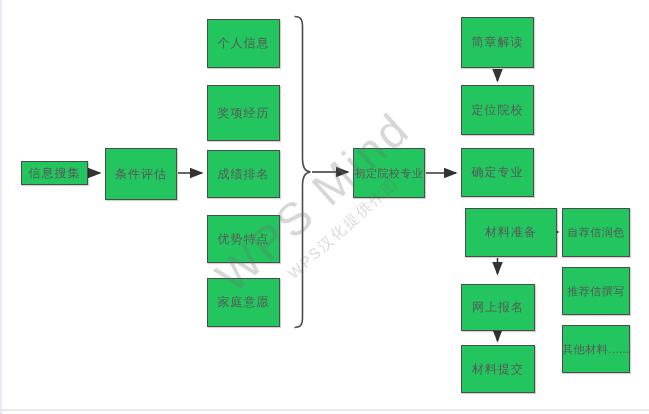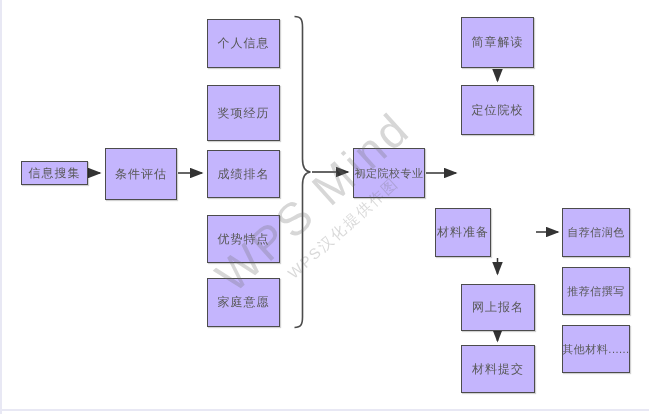--- a/index.html
+++ b/index.html
@@ -14,21 +14,21 @@
   .edge-left {
     position: absolute; left: 0; top: 0; width: 2px; height: 414px;
     background: #e8e8f4;
   }
   .edge-bottom {
     position: absolute; left: 0; top: 409px; width: 649px; height: 2px;
     background: #e8e8f4;
   }
   .node {
     position: absolute;
-    background: #c4b5fd;
+    background: #22c55e;
     border: 1.5px solid #4c4c4c;
     box-shadow: 1px 1px 1px rgba(0,0,0,0.18);
     display: flex;
     align-items: center;
     justify-content: center;
     box-sizing: border-box;
     z-index: 2;
     cursor: default;
   }
   .node span {
@@ -129,22 +129,25 @@
   </div>
 
   <div class="node" style="left:461px; top:17px; width:73px; height:51px;">
     <span>简章解读</span>
   </div>
 
   <div class="node" style="left:461px; top:85px; width:73px; height:50px;">
     <span>定位院校</span>
   </div>
 
+  <div class="node" style="left:461px; top:148px; width:73px; height:49px;">
+    <span>确定专业</span>
+  </div>
 
-  <div class="node" style="left:435px; top:208px; width:56px; height:49px;">
+  <div class="node" style="left:465px; top:208px; width:92px; height:49px;">
     <span>材料准备</span>
   </div>
 
   <div class="node" style="left:461px; top:284px; width:74px; height:47px;">
     <span>网上报名</span>
   </div>
 
   <div class="node" style="left:461px; top:345px; width:74px; height:48px;">
     <span>材料提交</span>
   </div>

